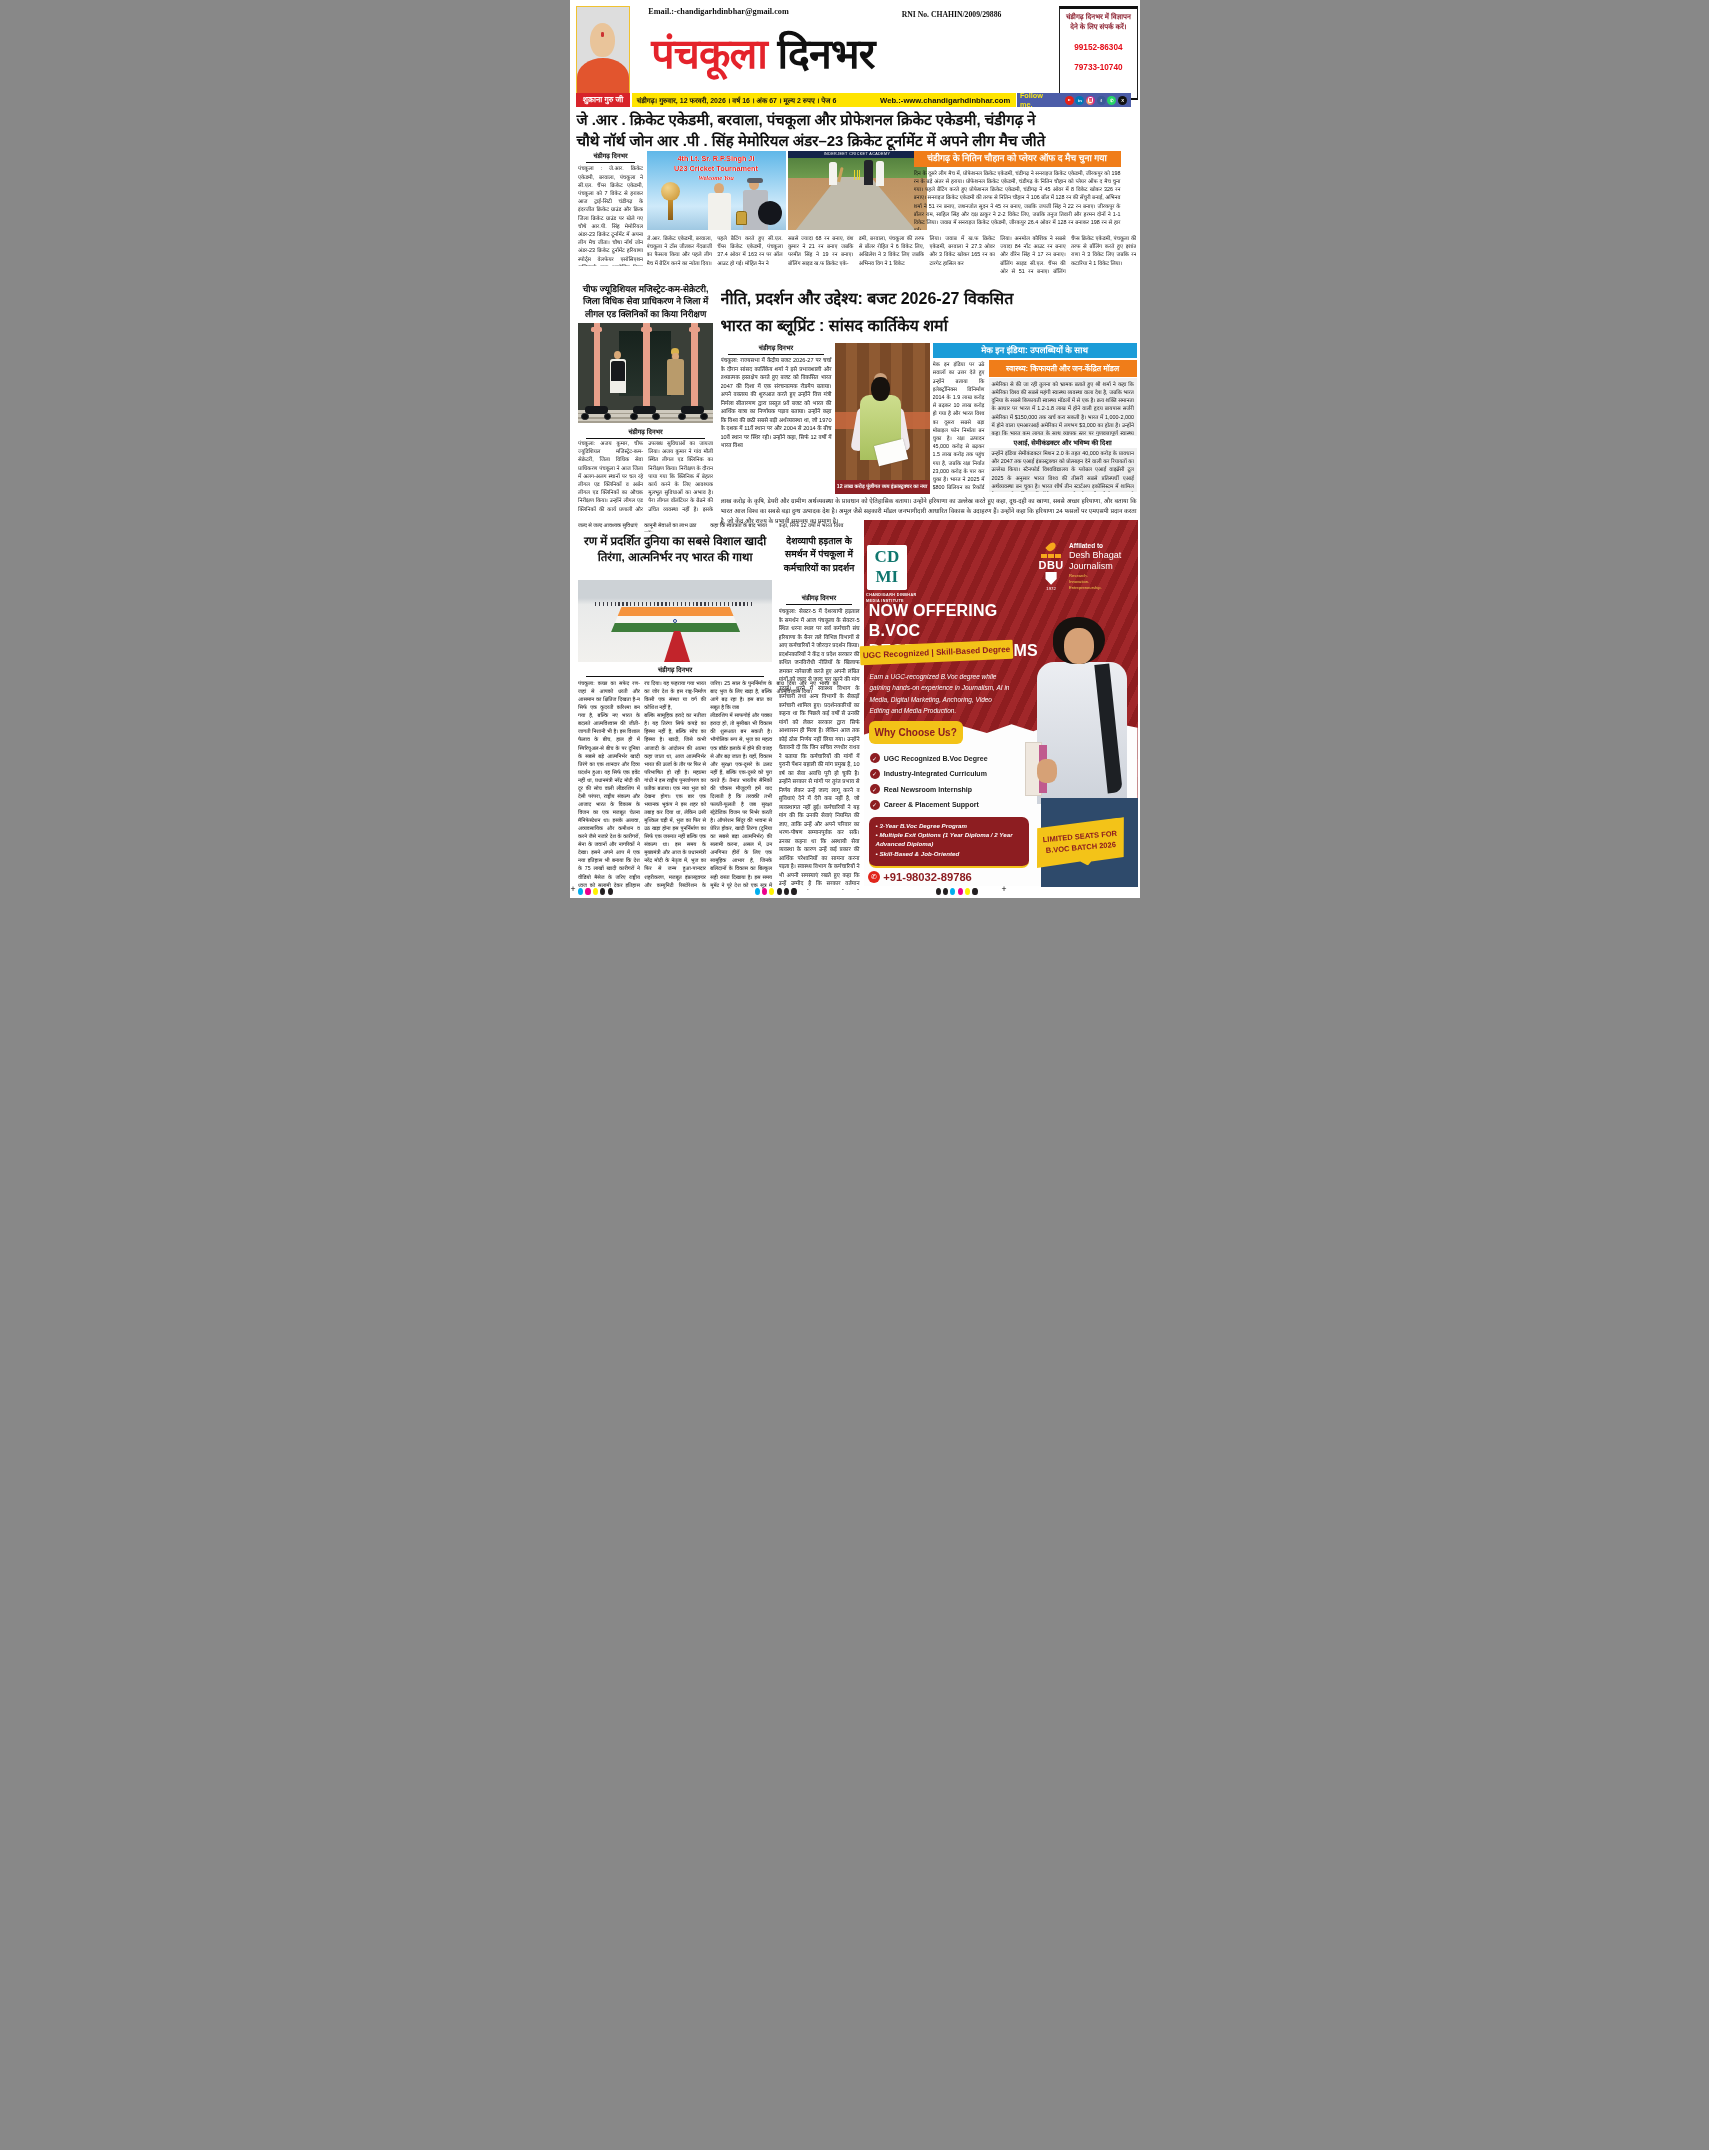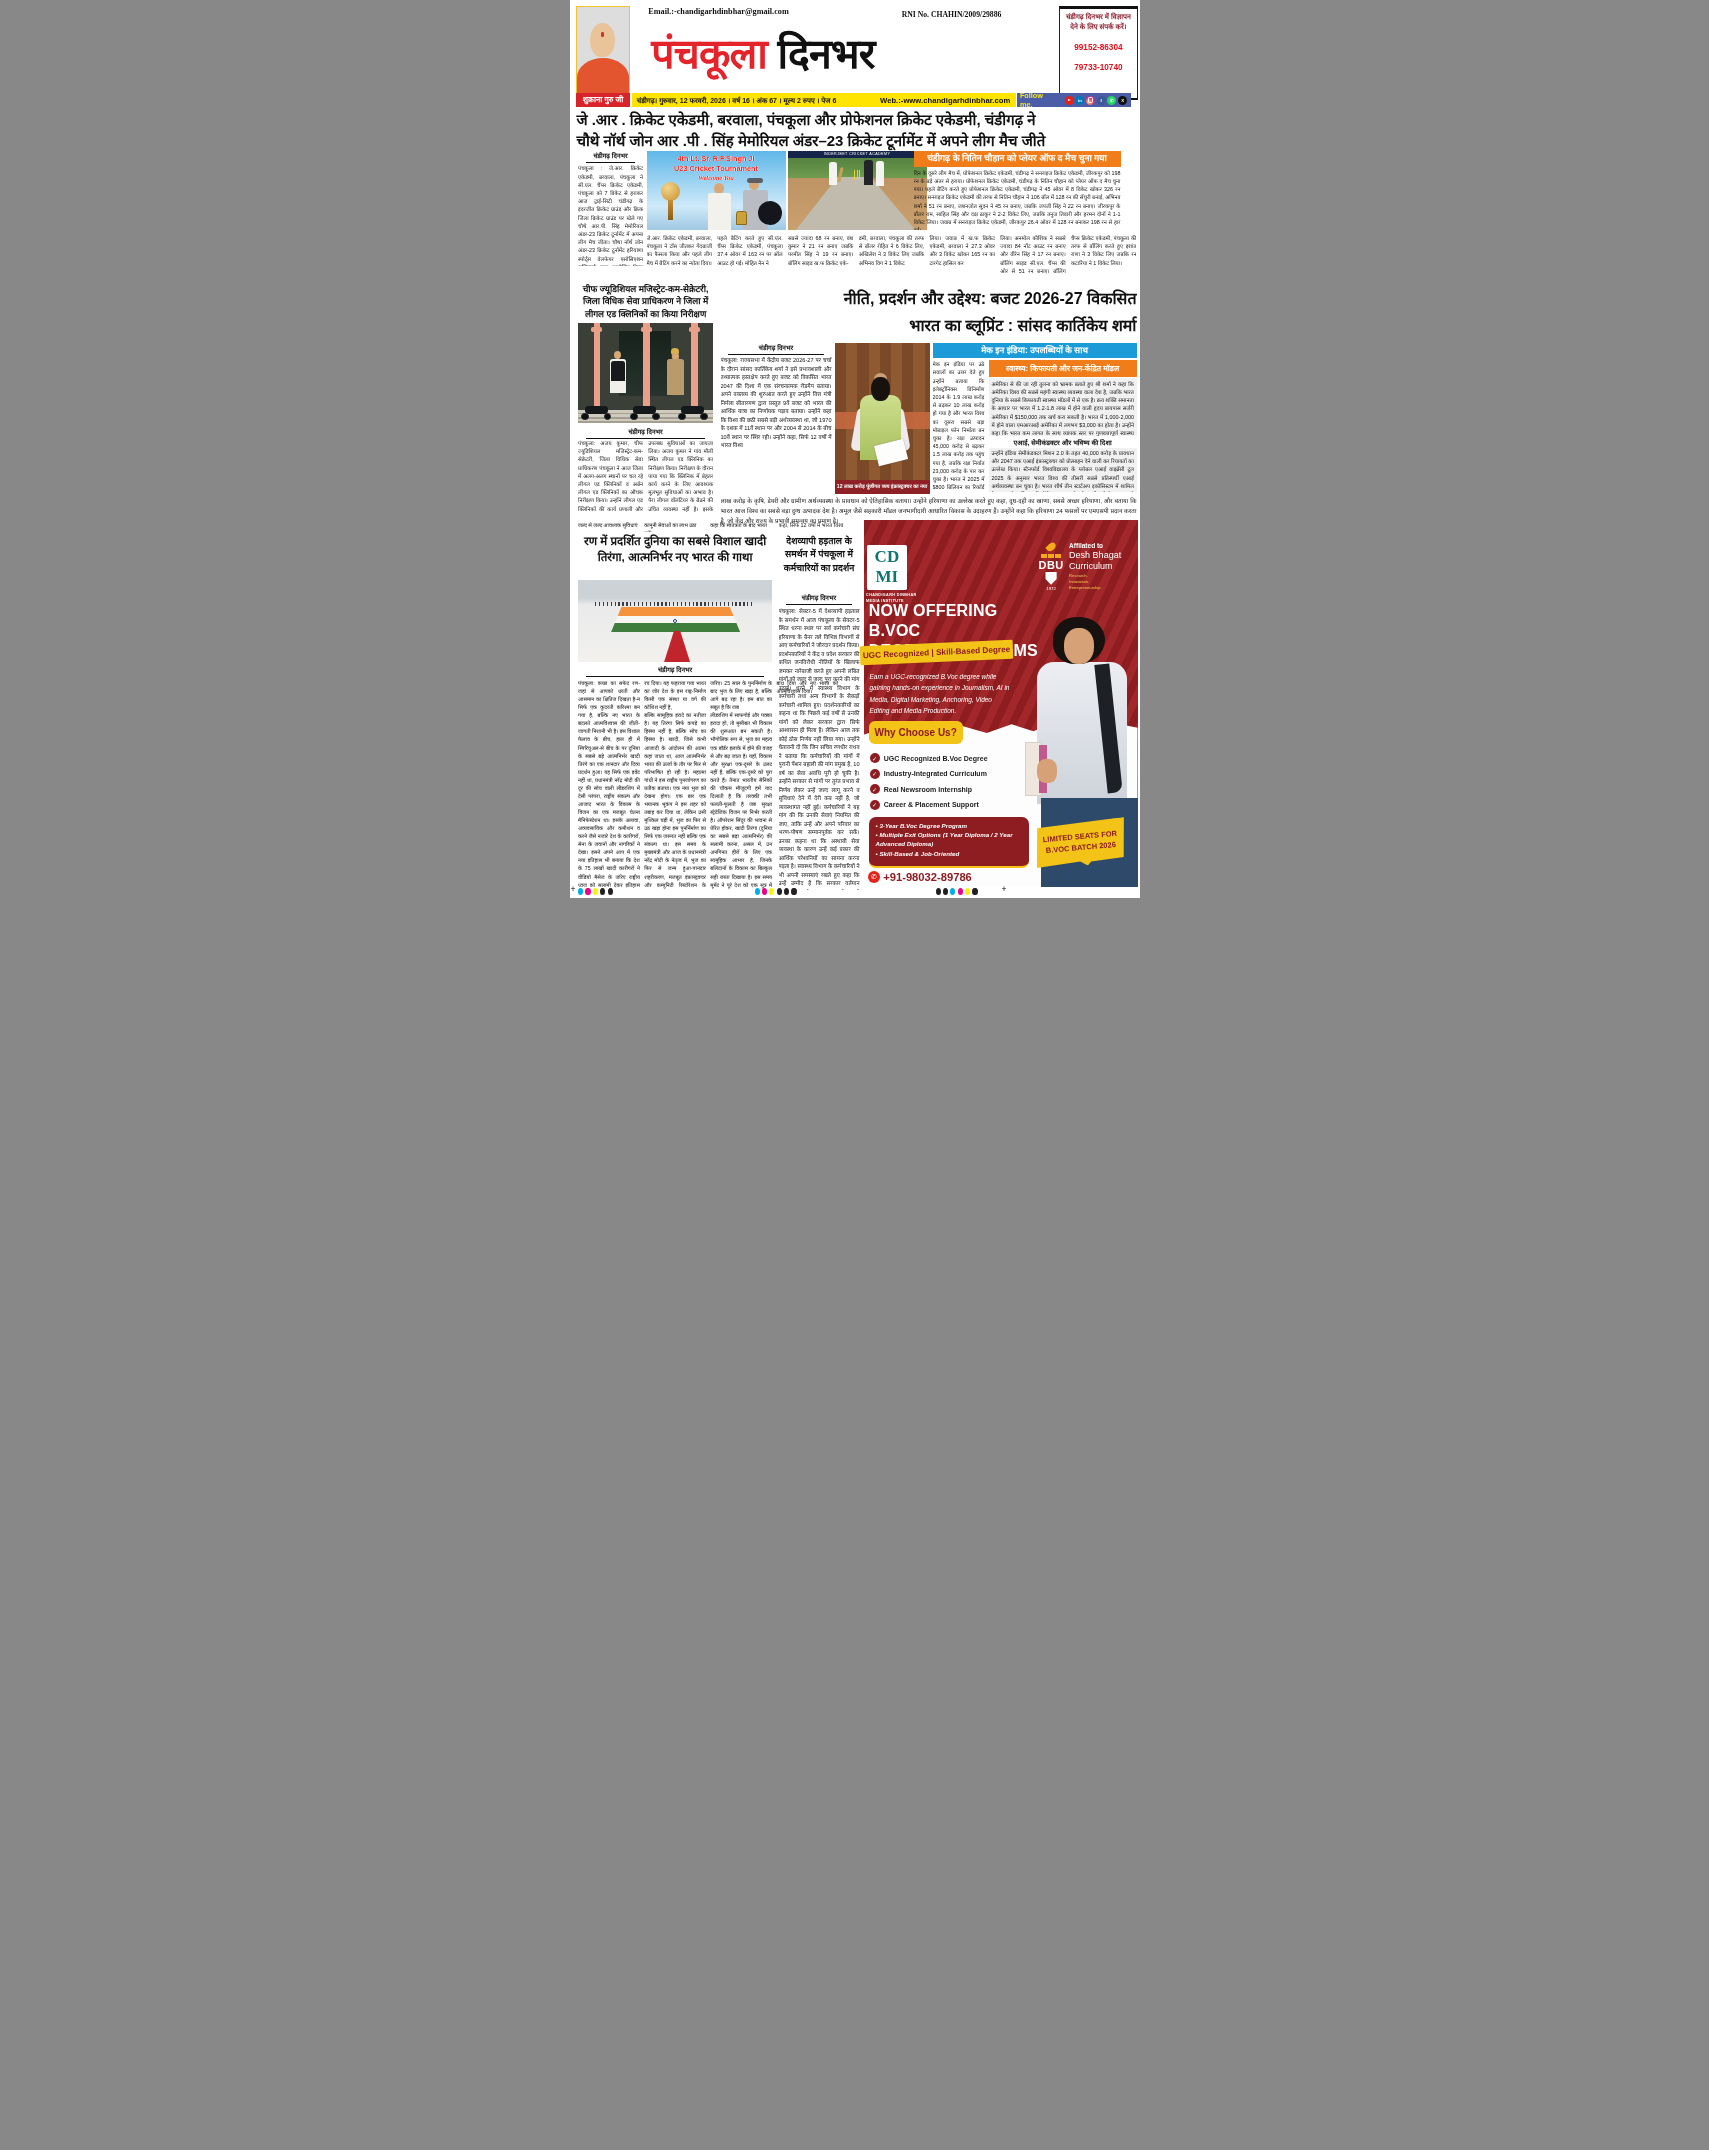--- a/index.html
+++ b/index.html
@@ -77,21 +77,21 @@
          background:repeating-linear-gradient(#cfcabe 0 2.6px,#a49e90 2.6px 4.3px);}
   .bike{position:absolute;bottom:2.6px;width:30px;height:14.6px;}
   .bike .b{position:absolute;left:3.4px;top:0;width:23px;height:8.6px;background:#15181b;border-radius:3.4px;}
   .bike .w1,.bike .w2{position:absolute;bottom:0;width:7.7px;height:7.7px;border-radius:50%;background:#0c0e10;border:1.3px solid #23272b;box-sizing:border-box;}
   .bike .w1{left:0;} .bike .w2{right:0;}
   .lg-by{left:8.6px;top:427px;width:135px;}
   .lg-bd{left:8.6px;top:439px;width:135px;height:81px;column-count:2;column-gap:5.2px;}
   .lg-frag{left:8.6px;top:521px;width:194px;height:11.2px;display:flex;gap:4.3px;}
   .lg-frag span{flex:1;overflow:hidden;font-size:5.2px;}
   
-  .bd-h{left:151px;top:285px;width:416px;text-align:right;font-size:16px;font-weight:bold;line-height:27px;height:55px;overflow:hidden;}
+  .bd-h{left:151px;top:285px;width:416px;text-align:left;font-size:16px;font-weight:bold;line-height:27px;height:55px;overflow:hidden;}
   .bd-col1{left:151px;top:343px;width:111px;height:151px;overflow:hidden;}
   .bd-col1 .ctext{font-size:5.6px;}
   .bd-ph{left:265px;top:343px;width:95px;height:151px;background:
          repeating-linear-gradient(90deg,#7a4a28 0 11.2px,#8f5a32 11.2px 22.4px);}
   .bd-seat{position:absolute;left:0;top:69px;width:100%;height:17px;background:#c96a3f;opacity:.85;}
   .mp-vest{position:absolute;left:25px;top:52px;width:41px;height:65px;border-radius:9.5px 9.5px 0 0;
            background:linear-gradient(#cede8e,#a8c05e);}
   .mp-arm{position:absolute;top:65px;width:12px;height:43px;background:#efe9ec;border-radius:5.2px;}
   .mp-beard{position:absolute;left:36px;top:34px;width:19px;height:24px;border-radius:46%;background:#17120e;}
   .mp-face{position:absolute;left:39px;top:30px;width:13.8px;height:13px;border-radius:50%;background:#caa07c;}
@@ -392,21 +392,21 @@
             <i></i>
             <i></i>
           </div>
         <div class="dbu-txt">DBU</div>
         <div class="shield"></div>
         <div class="dbu-yr">1972</div>
       </div>
       <div class="dbu-r">
         <div class="dbu-aff">Affilated to</div>
         <div class="dbu-uni">Desh Bhagat</div>
-        <div class="dbu-uni">Curriculum</div>
+        <div class="dbu-uni">Journalism</div>
         <div class="dbu-tags">
           <div>Research.</div>
           <div>Innovation.</div>
           <div>Entrepreneurship.</div>
         </div>
       </div>
     </div>
     <div class="offer">
       <div>NOW OFFERING B.VOC</div>
       <div>DEGREE PROGRAMS</div>

